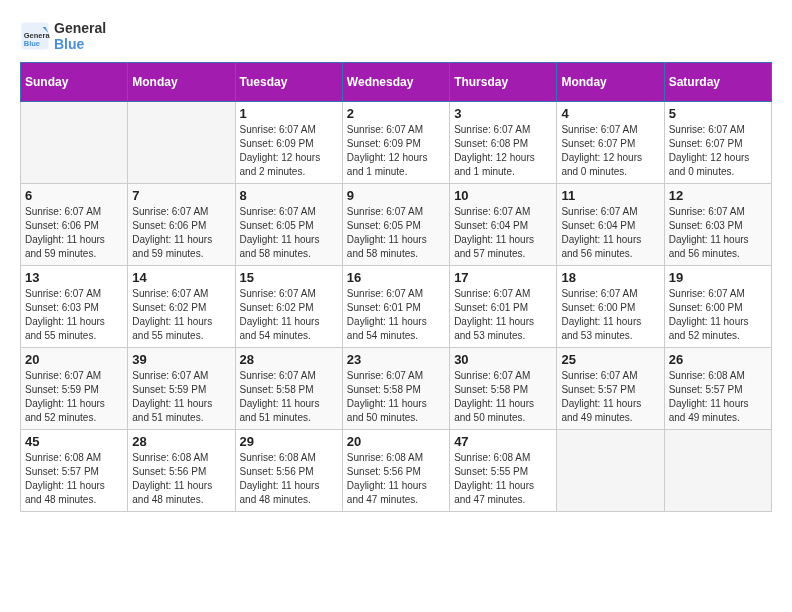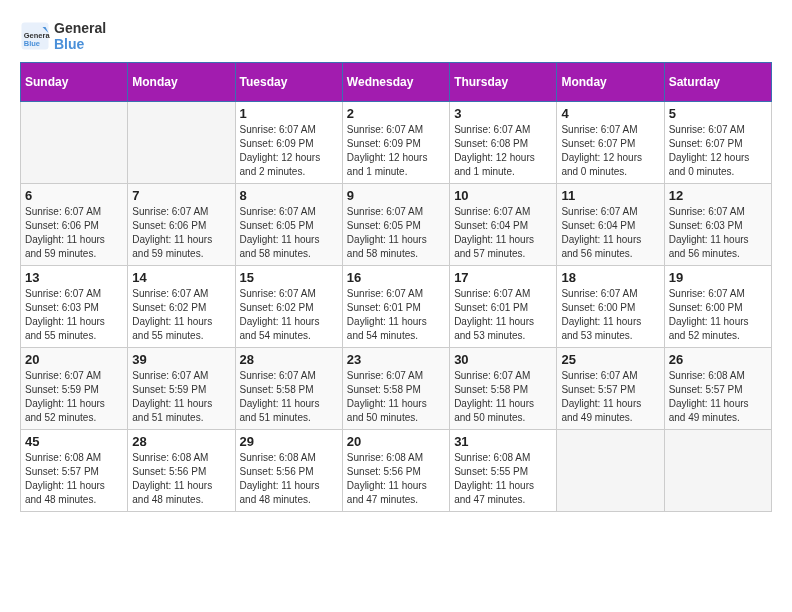--- a/index.html
+++ b/index.html
@@ -240,20 +240,20 @@
         </td>
         <td>
           <span class="day-num">29</span>
           <div class="day-info">Sunrise: 6:08 AM<br>Sunset: 5:56 PM<br>Daylight: 11 hours and 48 minutes.</div>
         </td>
         <td>
           <span class="day-num">20</span>
           <div class="day-info">Sunrise: 6:08 AM<br>Sunset: 5:56 PM<br>Daylight: 11 hours and 47 minutes.</div>
         </td>
         <td>
-          <span class="day-num">31</span>
+          <span class="day-num">47</span>
           <div class="day-info">Sunrise: 6:08 AM<br>Sunset: 5:55 PM<br>Daylight: 11 hours and 47 minutes.</div>
         </td>
         <td class="empty"></td>
         <td class="empty"></td>
       </tr>
     </tbody>
 </table>
 
 </body></html>

